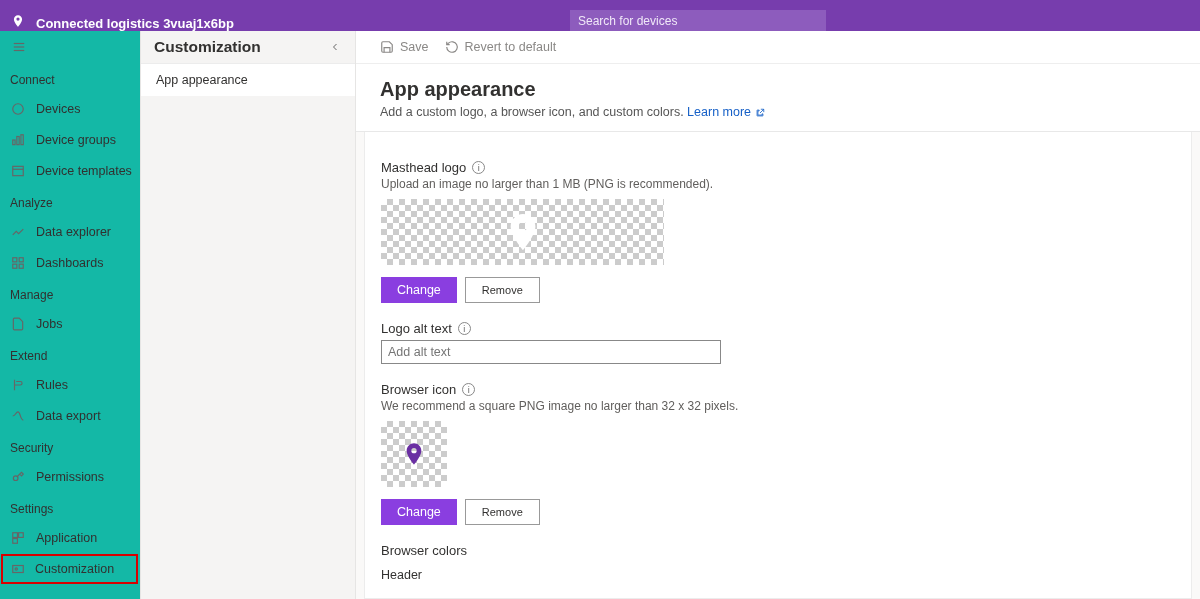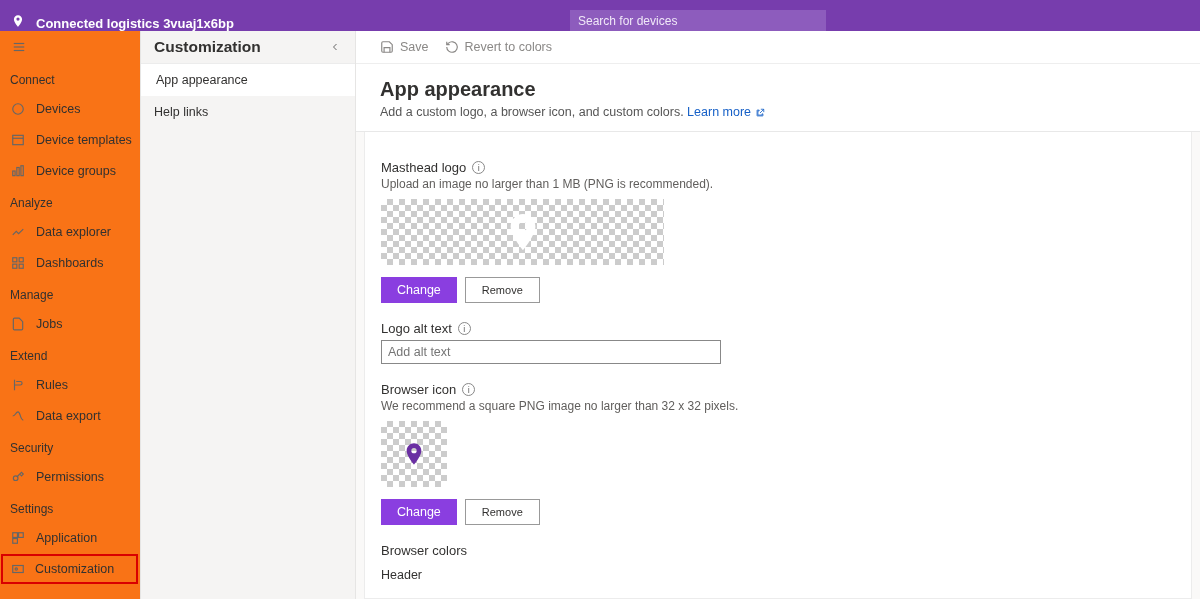--- a/index.html
+++ b/index.html
@@ -41,21 +41,21 @@
     color: #fff;
     font-size: 12px;
     padding: 0 8px;
   }
   .masthead .search-input::placeholder { color: #f0e8f8; }
 
   
   .shell { display: flex; height: calc(100% - 31px); }
   .sidebar {
     width: 141px;
-    background: #f97316;
+    background: #14b8a6;
     border-right: 1px solid #e6e5e4;
     overflow: hidden;
     padding-top: 0;
   }
   .sidebar .burger {
     height: 32px;
     display: flex; align-items: center;
     padding-left: 12px;
     color: #555;
   }
@@ -268,35 +268,35 @@
       <span class="micon">
           <svg width="14" height="14" viewBox="0 0 24 24" fill="none" stroke="#666" stroke-width="2">
             <circle cx="12" cy="12" r="9"></circle>
           </svg>
         </span>
       <span>Devices</span>
     </div>
     <div class="side-item">
       <span class="micon">
           <svg width="14" height="14" viewBox="0 0 24 24" fill="none" stroke="#666" stroke-width="2">
-            <rect x="3" y="4" width="18" height="16"></rect>
-            <line x1="3" y1="9" x2="21" y2="9"></line>
-          </svg>
-        </span>
-      <span>Device templates</span>
-    </div>
-    <div class="side-item">
-      <span class="micon">
-          <svg width="14" height="14" viewBox="0 0 24 24" fill="none" stroke="#666" stroke-width="2">
             <rect x="3" y="12" width="4" height="8"></rect>
             <rect x="10" y="6" width="4" height="14"></rect>
             <rect x="17" y="3" width="4" height="17"></rect>
           </svg>
         </span>
       <span>Device groups</span>
+    </div>
+    <div class="side-item">
+      <span class="micon">
+          <svg width="14" height="14" viewBox="0 0 24 24" fill="none" stroke="#666" stroke-width="2">
+            <rect x="3" y="4" width="18" height="16"></rect>
+            <line x1="3" y1="9" x2="21" y2="9"></line>
+          </svg>
+        </span>
+      <span>Device templates</span>
     </div>
 
     <div class="side-group-title">Analyze</div>
     <div class="side-item">
       <span class="micon">
           <svg width="14" height="14" viewBox="0 0 24 24" fill="none" stroke="#666" stroke-width="2">
             <polyline points="3 17 9 11 13 15 21 7"></polyline>
           </svg>
         </span>
       <span>Data explorer</span>
@@ -379,40 +379,37 @@
       <span>Customization</span>
       <span class="chev">
         <svg width="12" height="12" viewBox="0 0 24 24" fill="none" stroke="#666" stroke-width="2">
             <polyline points="15 18 9 12 15 6"></polyline>
           </svg>
       </span>
     </div>
     <div class="sub-item active">
       <span>App appearance</span>
     </div>
-    <div class="sub-item">
-      <span>Help links</span>
-    </div>
   </div>
 
   <div class="main">
     <div class="toolbar">
       <span class="tb-btn">
         <svg width="14" height="14" viewBox="0 0 24 24" fill="none" stroke="#8a8886" stroke-width="2">
             <path d="M19 21H5a2 2 0 0 1-2-2V5a2 2 0 0 1 2-2h11l5 5v11a2 2 0 0 1-2 2z"></path>
             <polyline points="17 21 17 13 7 13 7 21"></polyline>
           </svg>
         <span>Save</span>
       </span>
       <span class="tb-btn">
         <svg width="14" height="14" viewBox="0 0 24 24" fill="none" stroke="#8a8886" stroke-width="2">
             <path d="M3 12a9 9 0 1 0 3-6.7L3 8"></path>
             <polyline points="3 3 3 8 8 8"></polyline>
           </svg>
-        <span>Revert to colors</span>
+        <span>Revert to default</span>
       </span>
     </div>
 
     <div class="page-head">
       <h1>App appearance</h1>
       <div class="desc">
         <span>Add a custom logo, a browser icon, and custom colors.</span>
         <a href="#"><span>Learn more</span> <svg style="display:inline;vertical-align:middle" width="10" height="10" viewBox="0 0 24 24" fill="none" stroke="#1660c7" stroke-width="2">
               <path d="M14 3h7v7M21 3l-9 9M5 5h5v2H7v10h10v-3h2v5H5z"></path>
             </svg></a>

